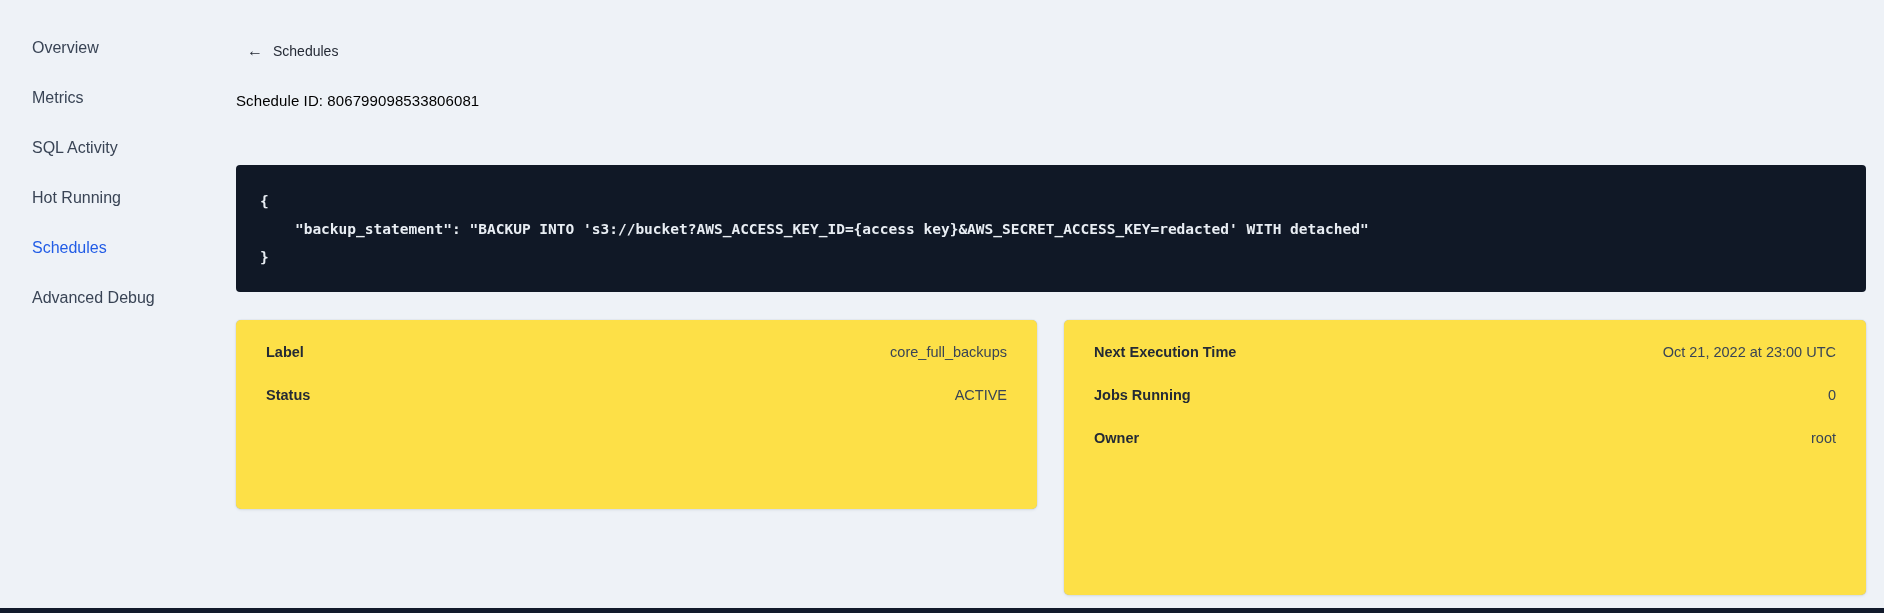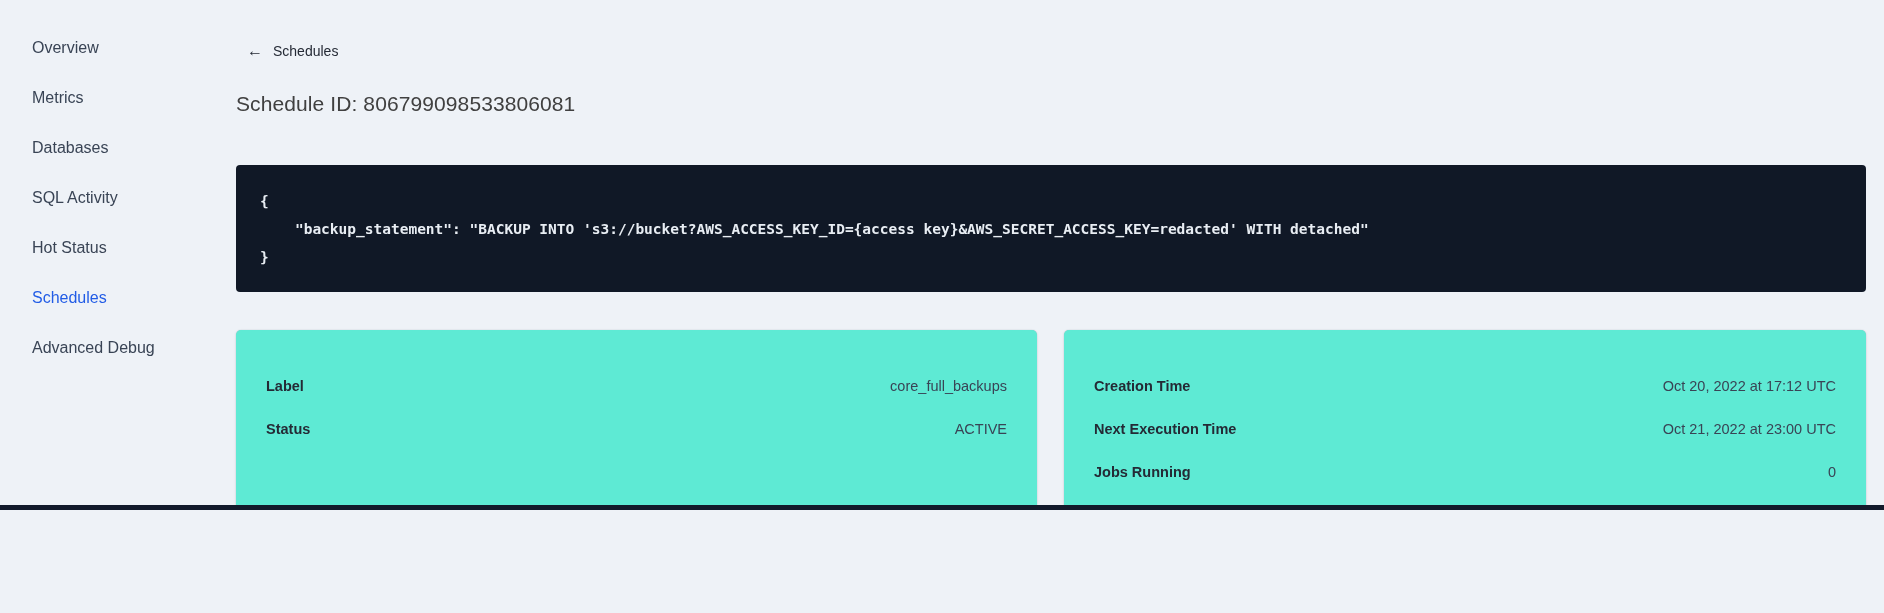--- a/index.html
+++ b/index.html
@@ -2,21 +2,21 @@
 <html><head>
 <meta charset="utf-8">
 <style>
   * { margin: 0; padding: 0; box-sizing: border-box; }
   html, body { background: #eef2f7; }
   body { font-family: "Liberation Sans", sans-serif; }
 
   .page {
     position: relative;
     width: 1884px;
-    height: 510px;
+    height: 613px;
     background: #eef2f7;
     overflow: hidden;
     text-decoration: underline;
   }
 
   
   .sidebar {
     position: absolute;
     left: 0; top: 23px;
     width: 214px;
@@ -46,23 +46,23 @@
     align-items: center;
     gap: 10px;
     font-size: 14px;
     color: #242a35;
     cursor: pointer;
   }
   .back-link .arrow { font-size: 16px; line-height: 1; }
   .page-title {
     position: absolute;
     left: 0; top: 92px;
-    font-size: 21px;
+    font-size: 15px;
     font-weight: 400;
-    color: #404040;
+    color: #000000;
     letter-spacing: 0.1px;
   }
 
   
   .code-block {
     position: absolute;
     left: 0; top: 165px;
     width: 1630px;
     height: 127px;
     background: #101826;
@@ -74,25 +74,25 @@
     font-weight: 700;
     font-size: 14.5px;
     line-height: 28px;
     color: #e8edf3;
     white-space: pre;
   }
 
   
   .card {
     position: absolute;
-    top: 330px;
-    background: #5eead4;
+    top: 320px;
+    background: #fde047;
     border-radius: 5px;
     box-shadow: 0 0 1px rgba(67,90,111,0.4), 0 1px 3px rgba(67,90,111,0.12);
-    padding: 34px 30px;
+    padding: 10px 30px;
   }
   .card-left  { left: 0;    width: 801px; height: 189px; }
   .card-right { left: 828px; width: 802px; height: 275px; }
   .card-row {
     height: 43px;
     display: flex;
     align-items: center;
     justify-content: space-between;
   }
   .card-row .row-label {
@@ -117,23 +117,22 @@
   }
 </style>
 </head>
 <body>
 
 <div class="page">
 
   <ul class="sidebar">
     <li class="nav-item">Overview</li>
     <li class="nav-item">Metrics</li>
-    <li class="nav-item">Databases</li>
     <li class="nav-item">SQL Activity</li>
-    <li class="nav-item">Hot Status</li>
+    <li class="nav-item">Hot Running</li>
     <li class="nav-item active">Schedules</li>
     <li class="nav-item">Advanced Debug</li>
   </ul>
 
   <div class="main">
 
     <div class="back-link">
       <span class="arrow">←</span>
       <span>Schedules</span>
     </div>
@@ -152,30 +151,30 @@
         <span class="row-value">core_full_backups</span>
       </div>
       <div class="card-row">
         <span class="row-label">Status</span>
         <span class="row-value">ACTIVE</span>
       </div>
     </div>
 
     <div class="card card-right">
       <div class="card-row">
-        <span class="row-label">Creation Time</span>
-        <span class="row-value">Oct 20, 2022 at 17:12 UTC</span>
-      </div>
-      <div class="card-row">
         <span class="row-label">Next Execution Time</span>
         <span class="row-value">Oct 21, 2022 at 23:00 UTC</span>
       </div>
       <div class="card-row">
         <span class="row-label">Jobs Running</span>
         <span class="row-value">0</span>
+      </div>
+      <div class="card-row">
+        <span class="row-label">Owner</span>
+        <span class="row-value">root</span>
       </div>
     </div>
 
   </div>
 
   <div class="bottom-strip"></div>
 
 </div>
 
 </body></html>

